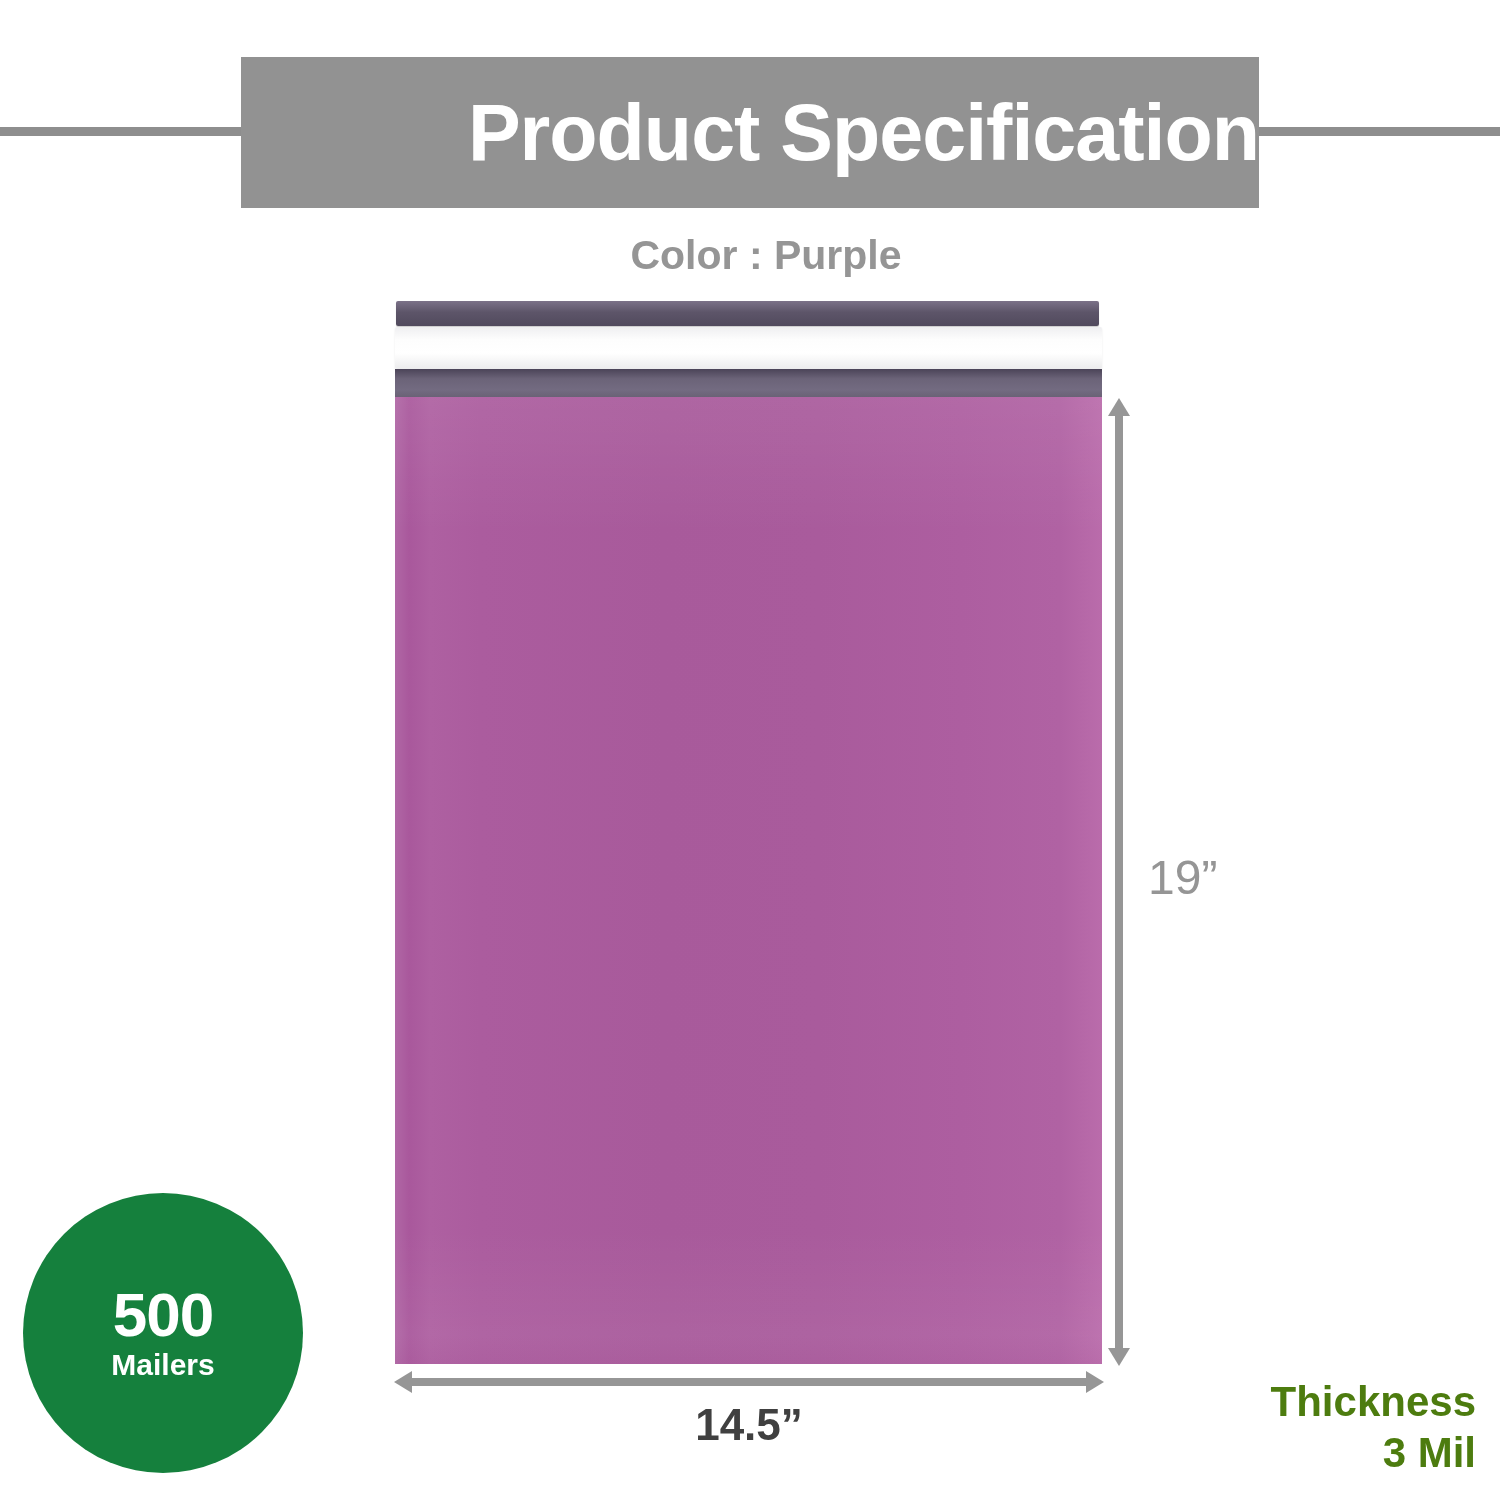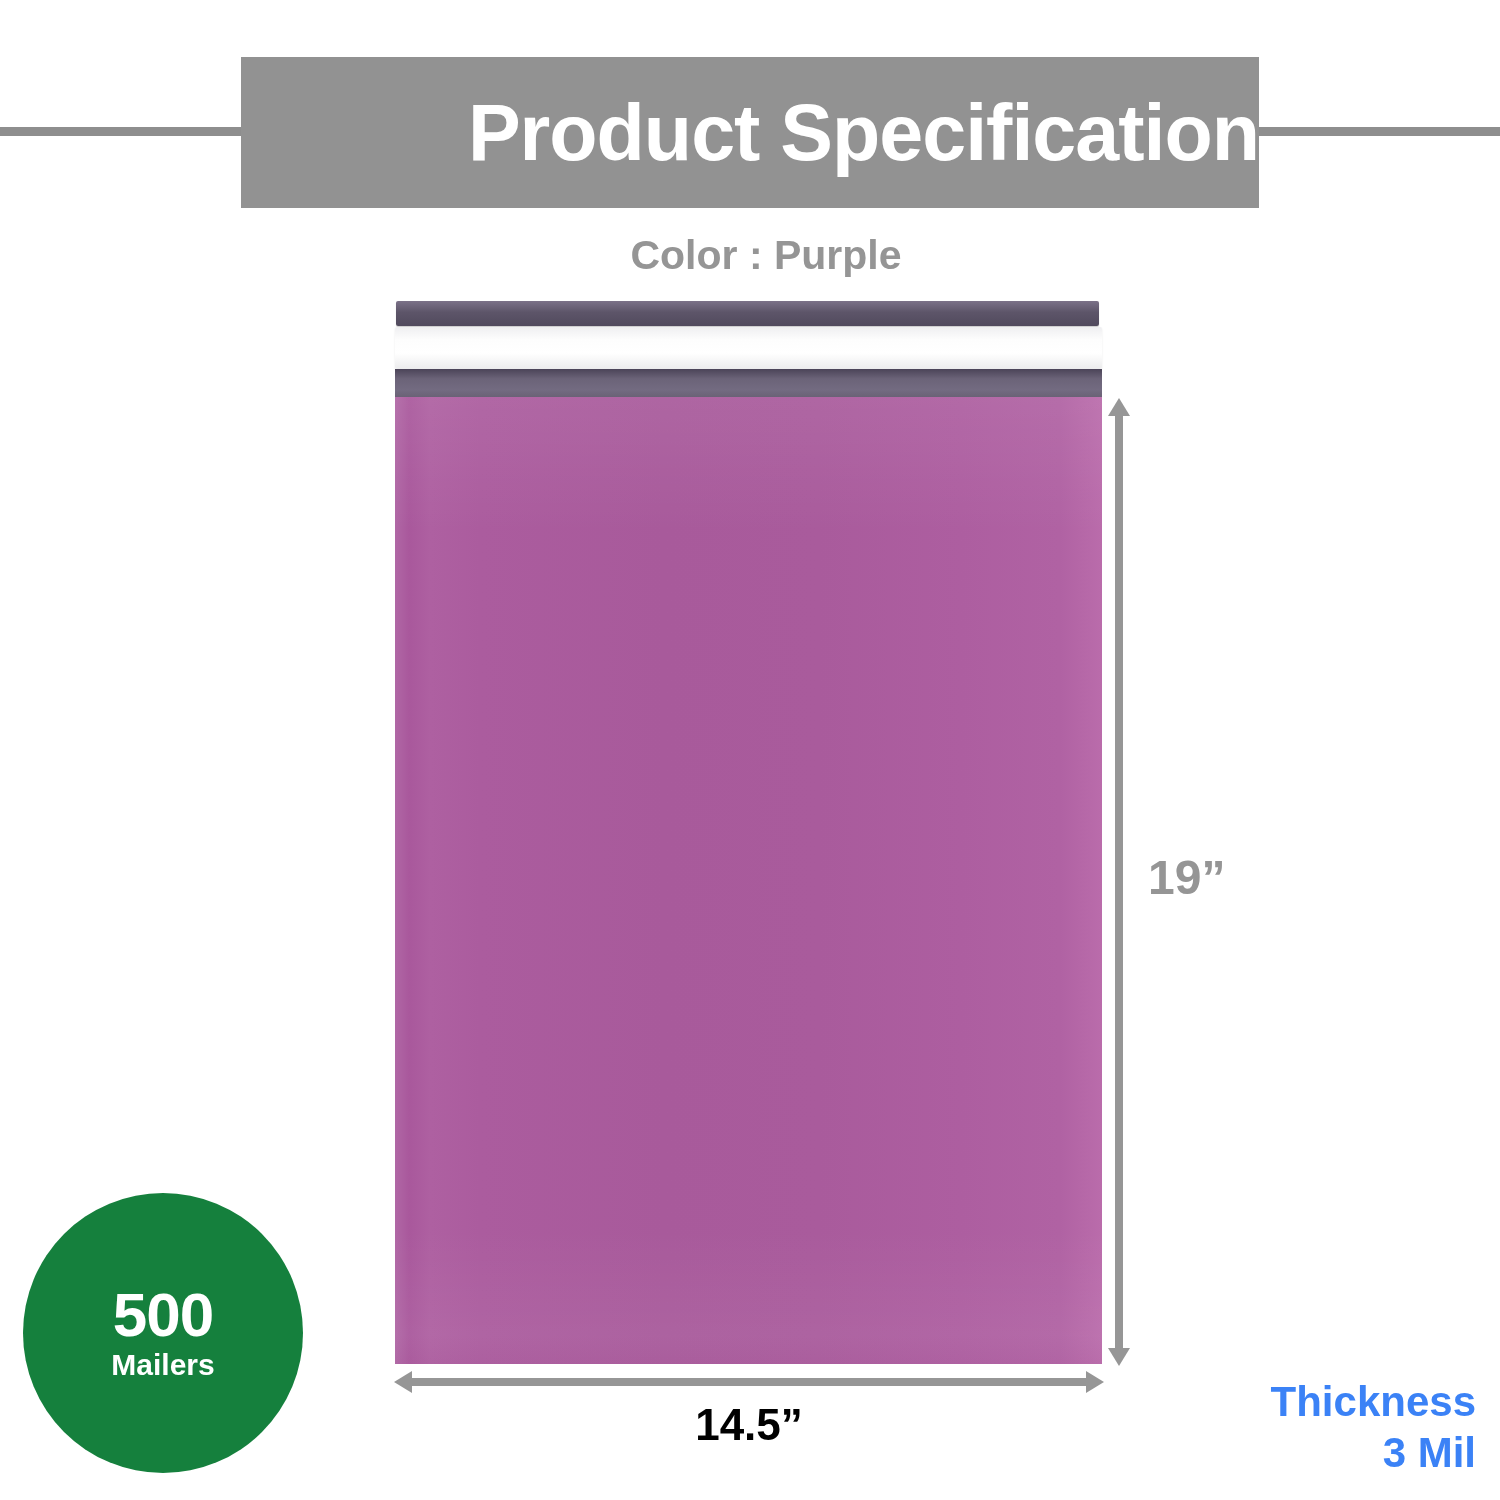--- a/index.html
+++ b/index.html
@@ -173,21 +173,21 @@
     border-left: 11px solid transparent;
     border-right: 11px solid transparent;
     border-top: 18px solid #969696;
   }
   #dim-v-label {
     position: absolute;
     left: 1148px;
     top: 850px;
     color: #959595;
     font-size: 48px;
-    font-weight: bold;
+    font-weight: normal;
     font-family: "Liberation Sans", sans-serif;
     white-space: nowrap;
   }
 
   
   #dim-horizontal {
     position: absolute;
     left: 394px;
     top: 1371px;
     width: 710px;
@@ -220,21 +220,21 @@
     border-top: 11px solid transparent;
     border-bottom: 11px solid transparent;
     border-left: 18px solid #969696;
   }
   #dim-h-label {
     position: absolute;
     left: 394px;
     top: 1400px;
     width: 710px;
     text-align: center;
-    color: #000000;
+    color: #404040;
     font-size: 44px;
     font-weight: bold;
     font-family: "Liberation Sans", sans-serif;
   }
 
   
   #qty-badge {
     position: absolute;
     left: 23px;
     top: 1193px;
@@ -263,21 +263,21 @@
     margin-top: 2px;
     font-family: "Liberation Sans", sans-serif;
   }
 
   
   #thickness-note {
     position: absolute;
     right: 24px;
     top: 1376px;
     text-align: right;
-    color: #3b82f6;
+    color: #4d7c0f;
     font-size: 42px;
     font-weight: bold;
     line-height: 1.22;
     font-family: "Liberation Sans", sans-serif;
   }
 </style>
 </head>
 <body>
 
 <div id="page">

